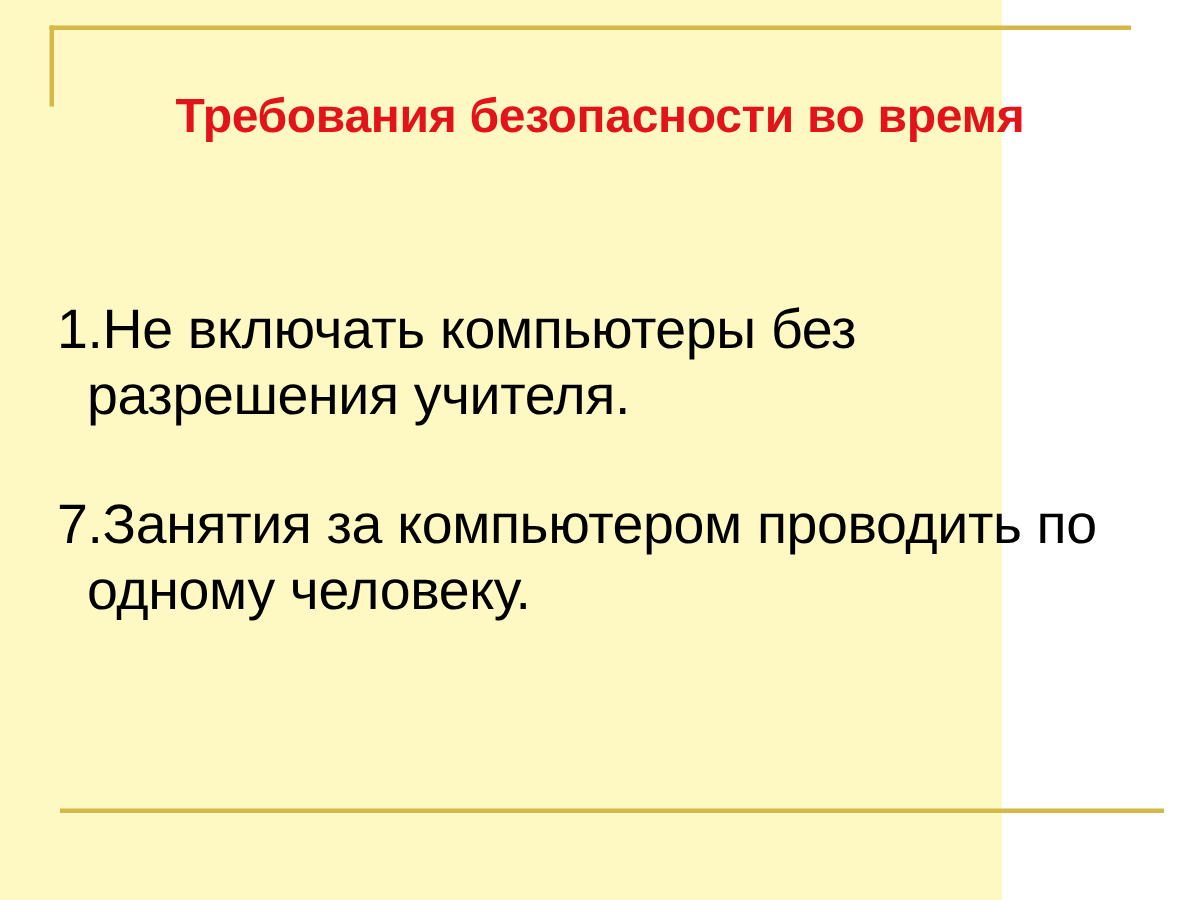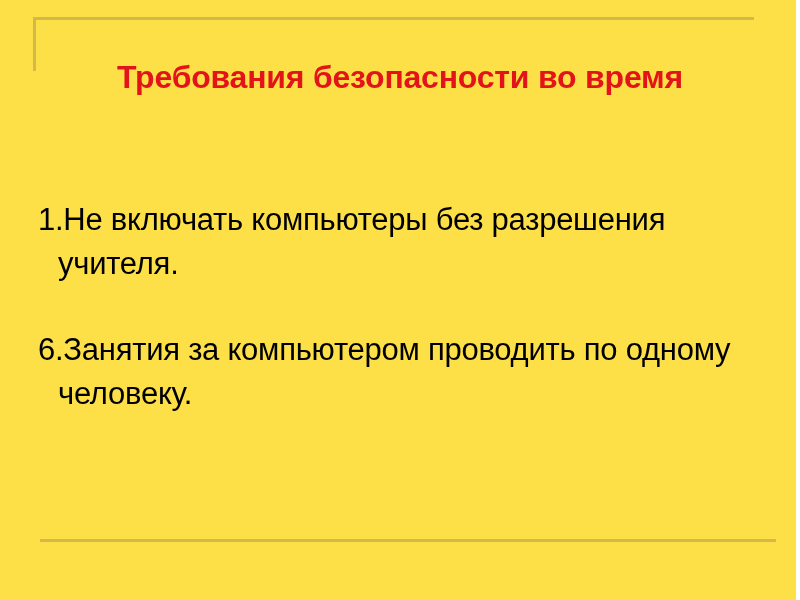--- a/index.html
+++ b/index.html
@@ -9,23 +9,23 @@
   }
   body {
     width: 800px;
     height: 600px;
     overflow: hidden;
     font-family: "Liberation Sans", "DejaVu Sans", sans-serif;
   }
 
   #slide {
     position: relative;
-    width: 796px;
+    width: 668px;
     height: 600px;
-    background: #fde047;
+    background: #fef9c3;
     box-sizing: border-box;
   }
 
   
   .rule {
     position: absolute;
     background: #d4b84a;
   }
   #rule-top {
     left: 33px;
@@ -66,21 +66,21 @@
   
   #body-block {
     position: absolute;
     left: 38px;
     top: 198px;
     width: 748px;
   }
   .list-item {
     display: block;
     color: #000000;
-    font-size: 31px;
+    font-size: 37px;
     line-height: 44px;
     text-indent: -20px;
     padding-left: 20px;
     margin: 0 0 42px 0;
     letter-spacing: -0.25px;
   }
   .list-item:last-child {
     margin-bottom: 0;
   }
 </style>
@@ -92,16 +92,16 @@
   <div class="rule" id="rule-top"></div>
   <div class="rule" id="rule-left"></div>
   <div class="rule" id="rule-bottom"></div>
 
   <div id="title-block">
     <div class="title-line">Требования безопасности во время</div>
   </div>
 
   <div id="body-block">
     <p class="list-item">1.Не включать компьютеры без разрешения учителя.</p>
-    <p class="list-item">6.Занятия за компьютером проводить по одному человеку.</p>
+    <p class="list-item">7.Занятия за компьютером проводить по одному человеку.</p>
   </div>
 
 </div>
 
 </body></html>

